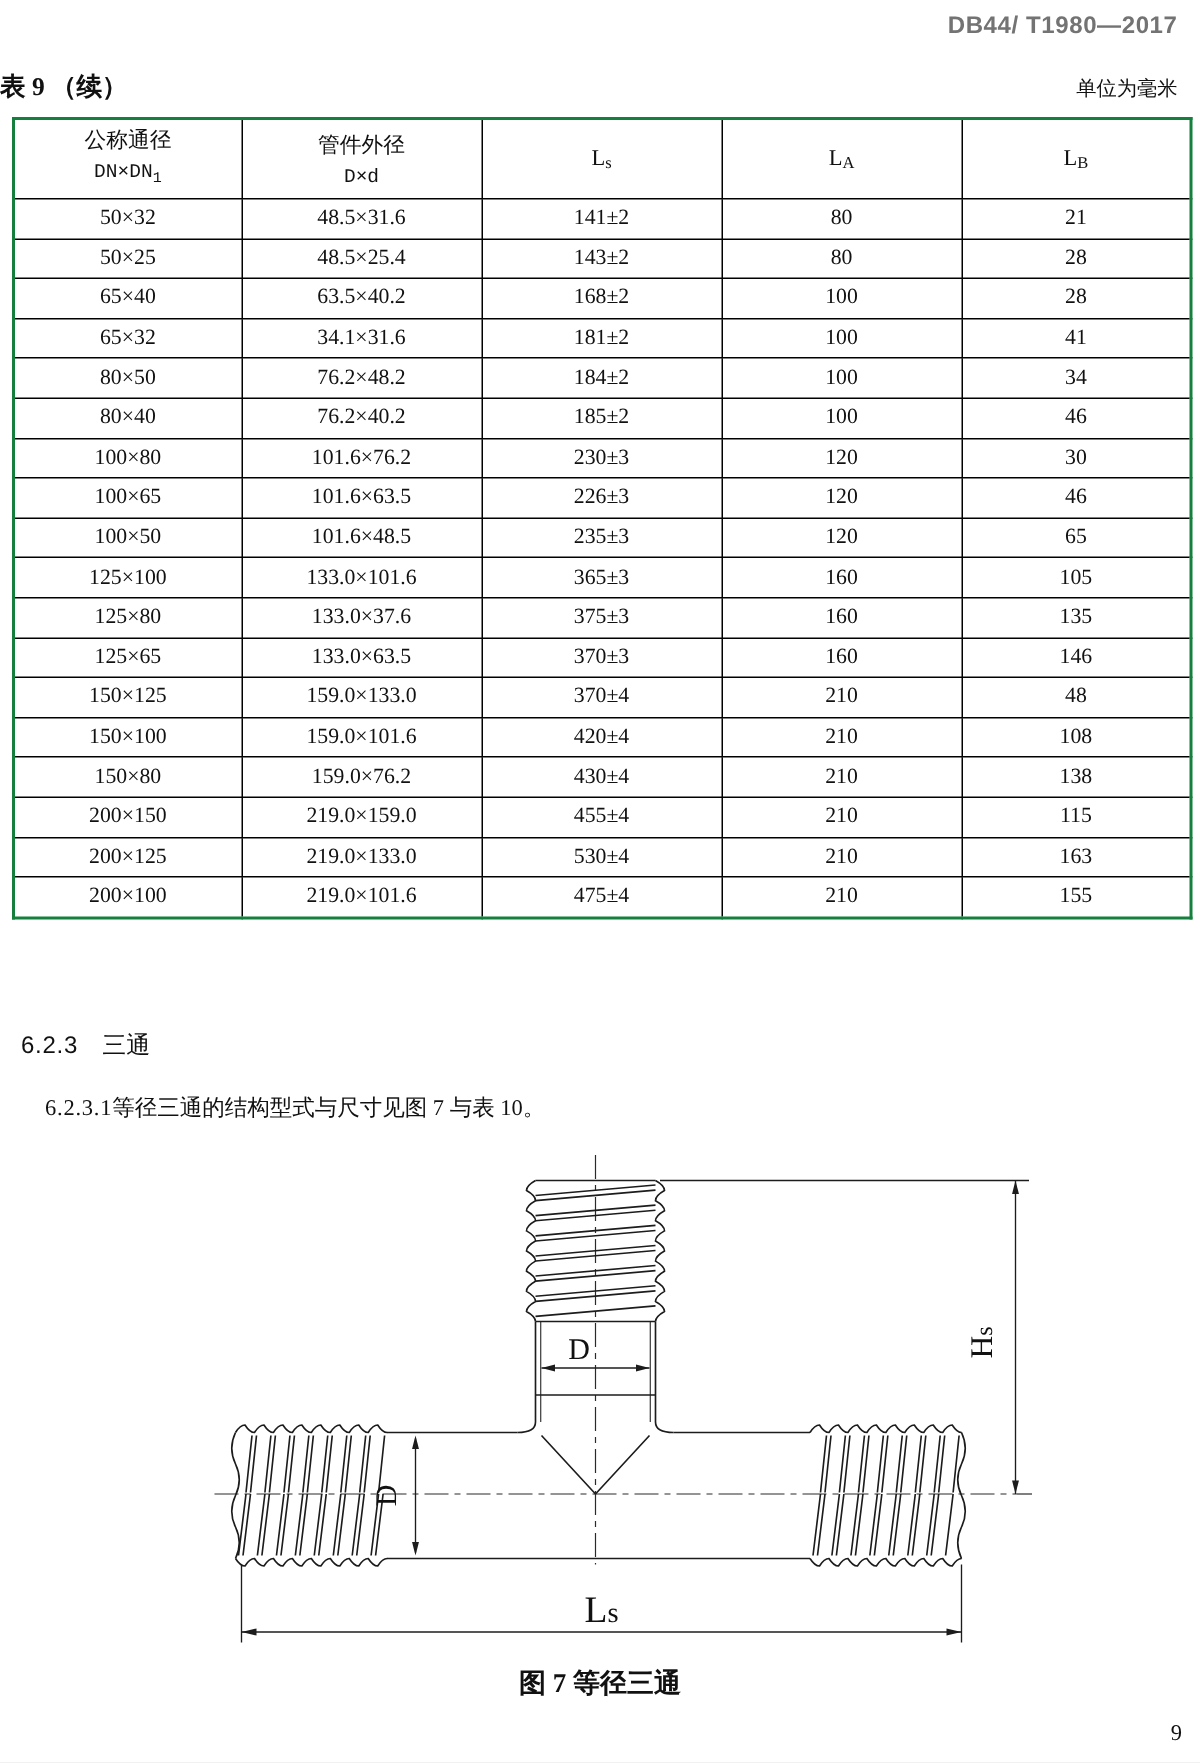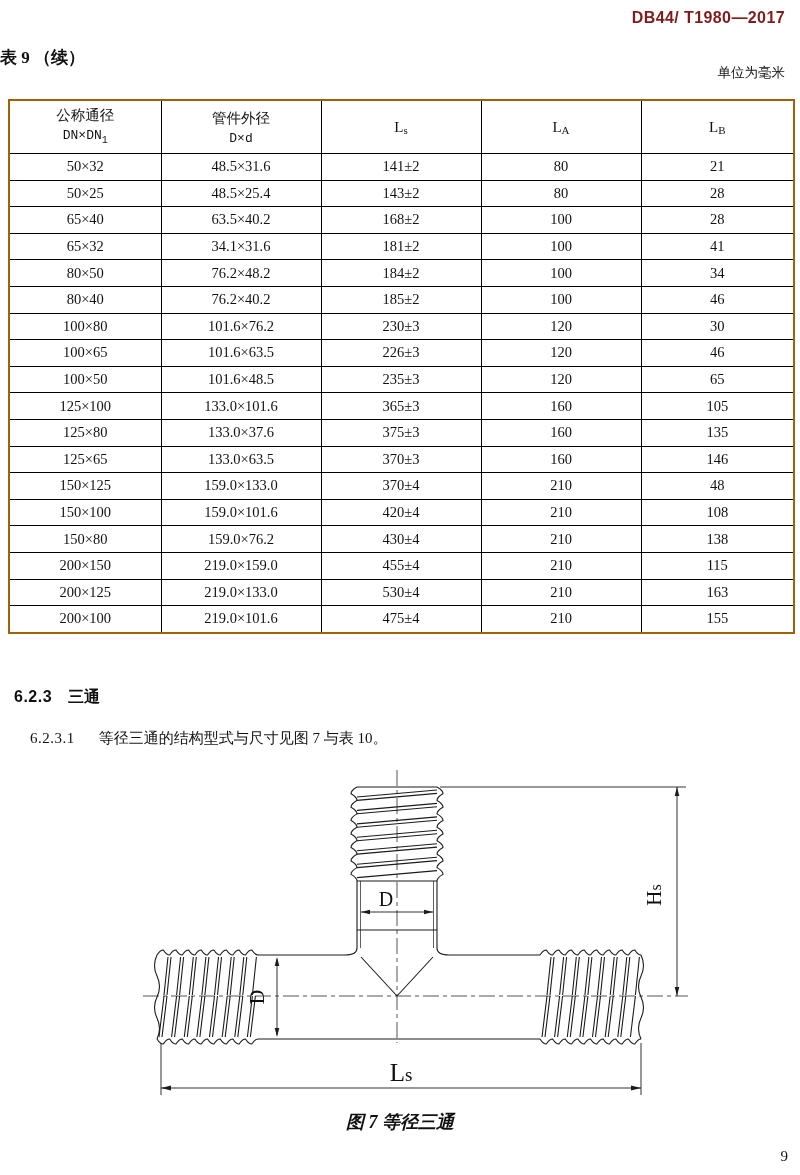--- a/index.html
+++ b/index.html
@@ -1,53 +1,53 @@
 <!DOCTYPE html>
 <html><head>
 <meta charset="utf-8">
 <style>
   html,body{margin:0;padding:0;background:#e8e8e8;}
   .page{position:relative;width:800px;height:1175px;background:#ffffff;margin:0 auto;
         font-family:"Liberation Serif",serif;color:#111;overflow:hidden;}
 
   .doc-code{position:absolute;top:9px;right:15px;font-family:"Liberation Sans",sans-serif;
-            font-size:16px;font-weight:600;letter-spacing:.4px;color:#7f1d1d;}
+            font-size:16px;font-weight:600;letter-spacing:.4px;color:#737373;}
   .tbl-title{position:absolute;top:46px;left:0;width:100%;text-align:left;
              font-size:17px;font-weight:bold;}
-  .unit-note{position:absolute;top:50px;right:15px;font-size:13.5px;margin-top:14px;}
-
-  table.t9{position:absolute;left:8px;top:99px;width:785px;border-collapse:collapse;
-           table-layout:fixed;border:2px solid #a16207;}
+  .unit-note{position:absolute;top:50px;right:15px;font-size:13.5px;}
+
+  table.t9{position:absolute;left:8px;top:78px;width:785px;border-collapse:collapse;
+           table-layout:fixed;border:2px solid #15803d;}
   table.t9 th,table.t9 td{border:1px solid #000;text-align:center;padding:0;font-weight:normal;}
   table.t9 thead th{height:52px;vertical-align:middle;}
   table.t9 thead .h1{font-size:14.5px;line-height:21px;padding-top:2px;}
   table.t9 thead .h2{font-size:13px;line-height:20px;font-family:Liberation Mono, monospace;}
   table.t9 thead .h2 sub{font-size:10px;}
   .lbig{font-size:15px;}
   .lsub{font-size:11px;vertical-align:-2px;}
   table.t9 tbody td{height:25.6px;font-size:14.5px;}
 
-  .sec-heading{position:absolute;left:14px;top:687px;font-size:16px;font-weight:bold;
+  .sec-heading{position:absolute;left:14px;top:687px;font-size:16px;font-weight:normal;
                font-family:"Liberation Sans",sans-serif;text-align:center;}
   .sec-heading .num{letter-spacing:.5px;}
   .sec-heading .ttl{margin-left:16px;}
   .sec-para{position:absolute;left:14px;top:729px;font-size:15px;}
   .sec-para .num{font-family:"Liberation Serif",serif;letter-spacing:.5px;margin-left:16px;}
-  .sec-para .txt{margin-left:24px;}
+  .sec-para .txt{margin-left:0;}
 
   svg.fig{position:absolute;left:0;top:750px;}
   svg.fig .ln{stroke:#1c1c1c;stroke-width:1.1;fill:none;}
   svg.fig .thin{stroke:#1c1c1c;stroke-width:.7;fill:none;}
   svg.fig .cl{stroke:#2a2a2a;stroke-width:.8;fill:none;stroke-dasharray:16 4 4 4;}
   svg.fig .dim{stroke:#1c1c1c;stroke-width:.9;fill:none;}
   svg.fig .ah{fill:#1c1c1c;stroke:none;}
   svg.fig text{font-family:"Liberation Serif",serif;fill:#111;}
 
   .fig-caption{position:absolute;top:1110px;left:0;width:100%;text-align:center;
-               font-size:18px;font-weight:bold;font-style:italic;}
+               font-size:18px;font-weight:bold;}
   .page-num{position:absolute;top:1148px;right:12px;font-size:15px;}
 </style>
 </head>
 <body>
 
 <div class="page">
 
   <div class="doc-code">DB44/ T1980—2017</div>
 
   <div class="tbl-title">表 9 （续）</div>

